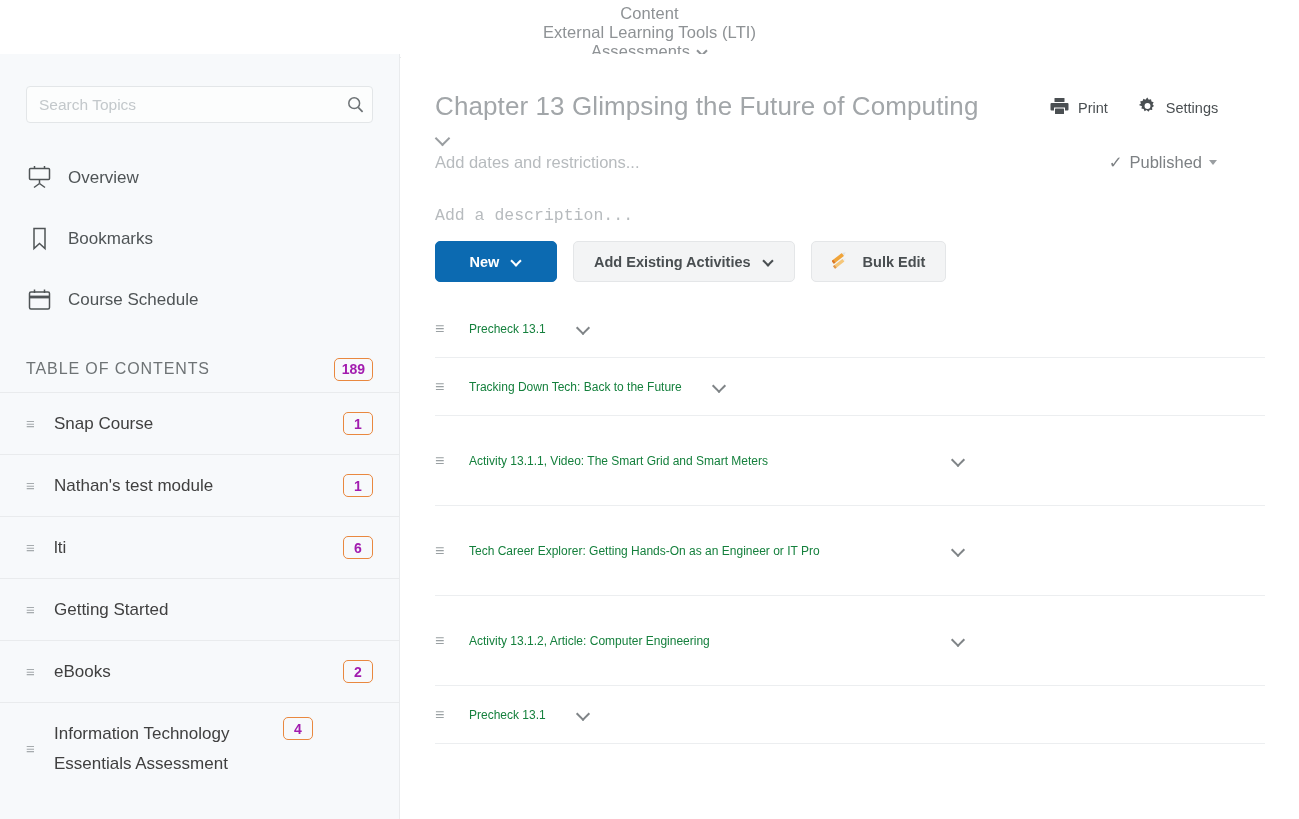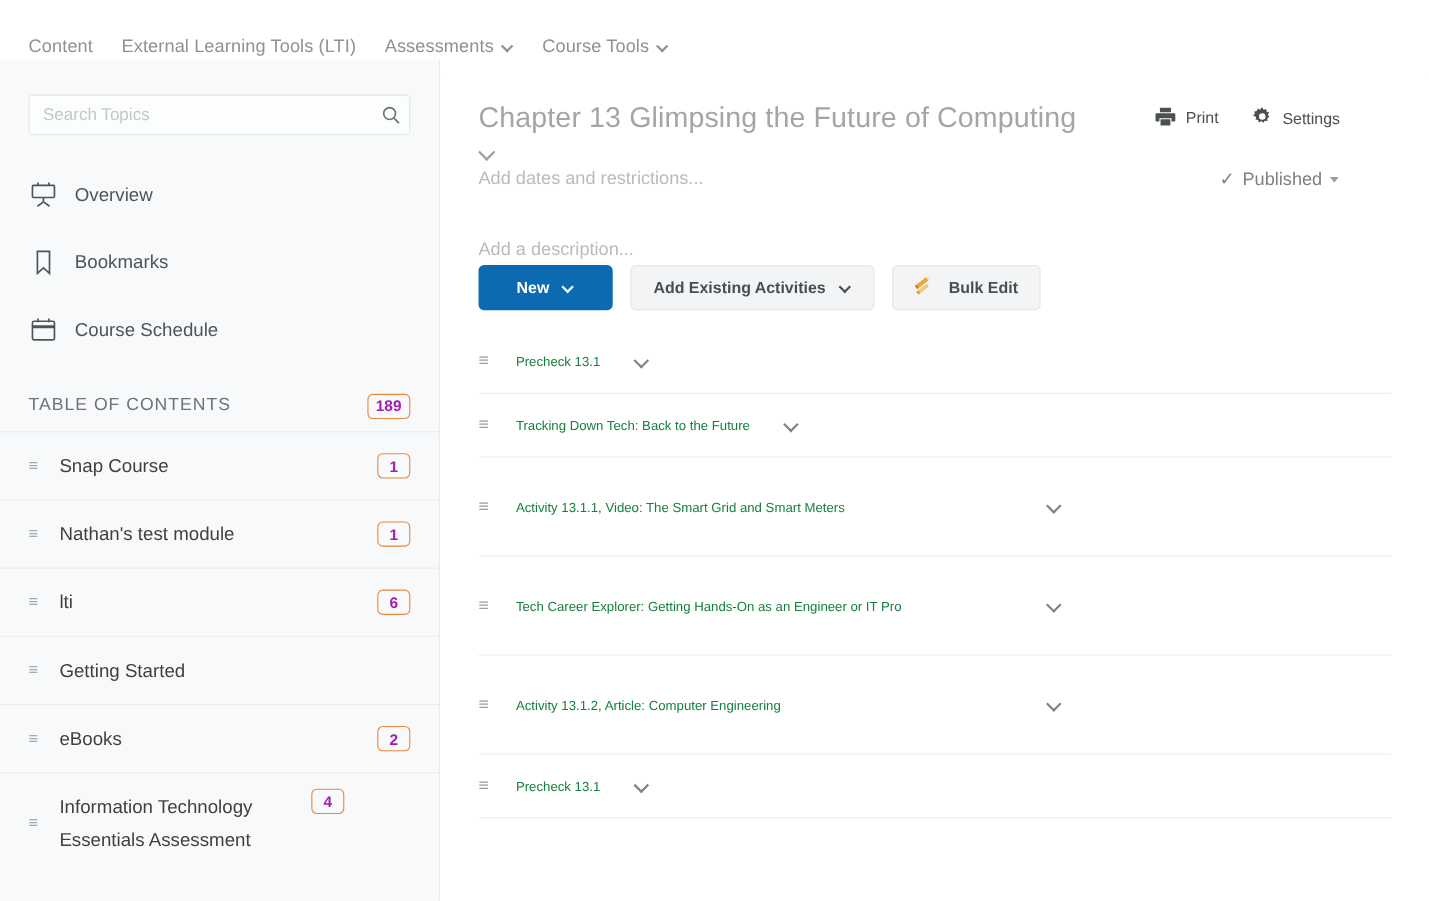--- a/index.html
+++ b/index.html
@@ -7,25 +7,26 @@
   body {
     width: 1299px; height: 819px;
     font-family: "Liberation Sans", sans-serif;
     background: #ffffff;
     overflow: hidden;
     color: #565a5c;
   }
 
   
   #topnav {
-    position: absolute; left: 0; top: 16px; width: 1299px; height: 54px;
+    position: absolute; left: 0; top: 4px; width: 1299px; height: 54px;
     background: #ffffff;
     border-bottom: 1px solid #e9eaeb;
     display: flex; align-items: center;
     padding-left: 26px;
+    flex-direction: column;
   }
   .navitem {
     display: flex; align-items: center; gap: 7px;
     font-size: 16.5px; color: #8e9295; font-weight: 400;
     margin-right: 26px; cursor: pointer; white-space: nowrap;
     letter-spacing: .1px;
   }
   .chev { display: inline-block; width: 11px; height: 11px; position: relative; }
   .chev::after {
     content: ""; position: absolute; left: 1px; top: 1px;
@@ -108,21 +109,21 @@
   }
 
   #meta { padding: 0 34px; margin-top: 6px; }
   #metarow1 { display: flex; align-items: flex-start; justify-content: space-between; height: 40px; }
   .placeholder-link { font-size: 16.5px; color: #b7bbbe; cursor: pointer; }
   #published {
     display: flex; align-items: center; gap: 7px;
     font-size: 16.5px; color: #7d8184; cursor: pointer; padding-right: 48px;
   }
   .caret-sm { width: 0; height: 0; border-left: 4.5px solid transparent; border-right: 4.5px solid transparent; border-top: 5px solid #9a9ea1; }
-  #metarow2 { height: 44px; display: flex; align-items: flex-end; }
+  #metarow2 { height: 44px; display: flex; align-items: center; font-family: Liberation Mono, monospace; }
 
   #btnrow { display: flex; gap: 16px; padding: 0 34px; margin-top: 4px; align-items: center; }
   .btn {
     height: 41px; border-radius: 5px; display: flex; align-items: center; justify-content: center;
     gap: 12px; font-size: 14.5px; font-weight: 700; cursor: pointer; padding: 0 20px;
     border: 1px solid transparent; white-space: nowrap;
   }
   .btn-primary { background: #0c6ab1; color: #ffffff; border-color: #0c6ab1; min-width: 122px; }
   .btn-secondary { background: #f3f4f5; color: #494e51; border-color: #e4e6e8; }
 

